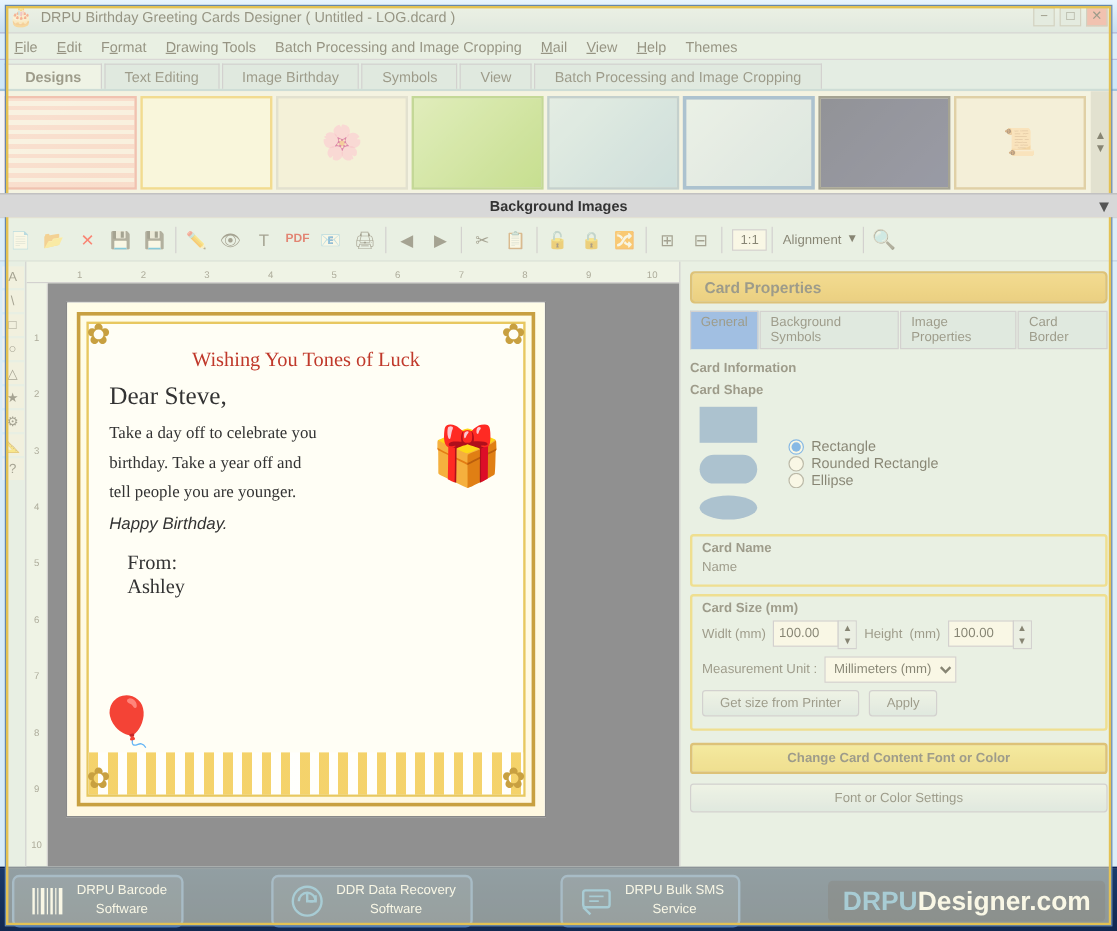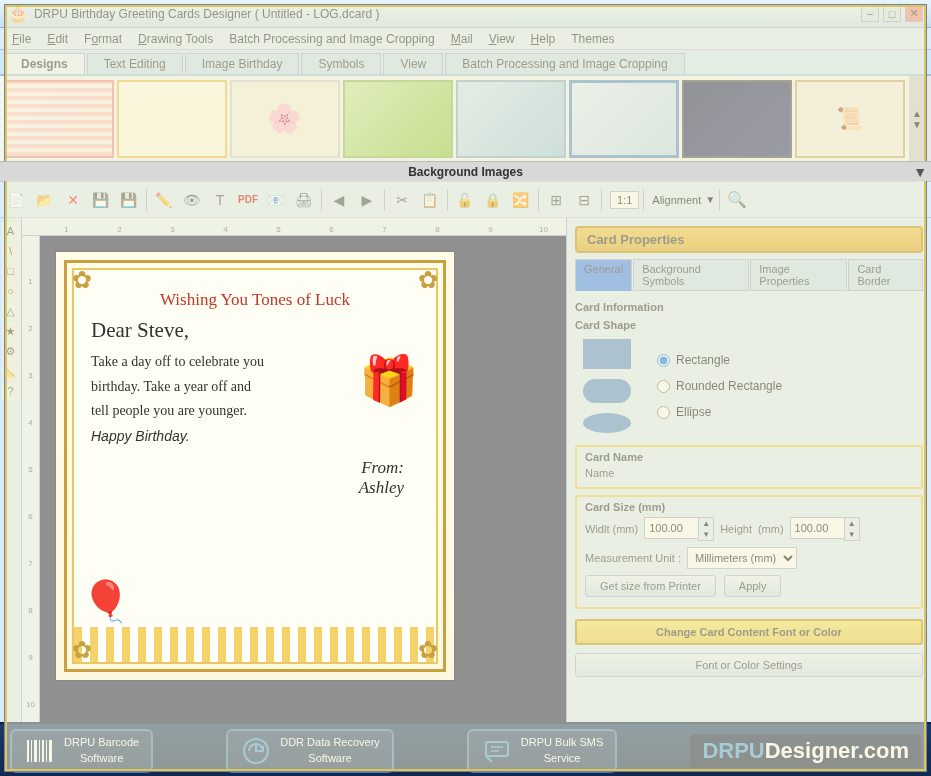--- a/index.html
+++ b/index.html
@@ -264,21 +264,21 @@
 
           <div style="position:absolute;top:16px;left:16px;font-size:24px;color:#c8a040;line-height:1;">✿</div>
           <div style="position:absolute;top:16px;right:16px;font-size:24px;color:#c8a040;line-height:1;">✿</div>
           <div style="position:absolute;bottom:18px;left:16px;font-size:24px;color:#c8a040;line-height:1;">✿</div>
           <div style="position:absolute;bottom:18px;right:16px;font-size:24px;color:#c8a040;line-height:1;">✿</div>
 
           <div style="position:absolute;top:30px;left:25px;right:25px;bottom:55px;">
             <div style="font-family:'Segoe Script',cursive,serif;color:#c0392b;font-size:17px;text-align:center;padding:8px 0 4px;">Wishing You Tones of Luck</div>
             <div style="font-family:'Segoe Script',cursive,serif;color:#333;font-size:21px;padding:4px 10px;">Dear Steve,</div>
             <div style="font-family:'Segoe Script',cursive,serif;color:#333;font-size:14px;padding:3px 10px;line-height:1.75;">Take a day off to celebrate you<br>birthday. Take a year off and<br>tell people you are younger.<br><em>Happy Birthday.</em></div>
-            <div style="font-family:'Segoe Script',cursive,serif;color:#333;font-size:17px;text-align:right;padding:6px 25px;font-style:italic;">From:<br>Ashley</div>
+            <div style="font-family:'Segoe Script',cursive,serif;color:#333;font-size:17px;text-align:left;padding:6px 25px;">From:<br>Ashley</div>
           </div>
 
           <div style="position:absolute;right:35px;top:100px;font-size:48px;">🎁</div>
 
           <div style="position:absolute;left:25px;bottom:55px;font-size:40px;">🎈</div>
         </div>
       </div>
     </div>
   </div>
 
@@ -299,21 +299,21 @@
       <div class="section-label">Card Information</div>
       <div class="section-label">Card Shape</div>
 
       
       <div style="display:flex; align-items:center; padding: 6px 8px; gap:16px;">
         <div style="display:flex; flex-direction:column; gap:10px;">
           <div style="width:48px;height:30px;background:#5588cc;cursor:pointer;"></div>
           <div style="width:48px;height:24px;background:#5588cc;border-radius:12px;cursor:pointer;"></div>
           <div style="width:48px;height:20px;background:#5588cc;border-radius:50%;cursor:pointer;"></div>
         </div>
-        <div style="display:flex;flex-direction:column;gap:12px;margin-left:10px;">
+        <div style="display:flex;flex-direction:column;gap:0;margin-left:10px;">
           <label style="display:flex;align-items:center;gap:6px;font-size:12px;">
             <input type="radio" name="cardShape" checked="" style="">
             <span>Rectangle</span>
           </label>
           <label style="display:flex;align-items:center;gap:6px;font-size:12px;">
             <input type="radio" name="cardShape" style="">
             <span>Rounded Rectangle</span>
           </label>
           <label style="display:flex;align-items:center;gap:6px;font-size:12px;">
             <input type="radio" name="cardShape" style="">

